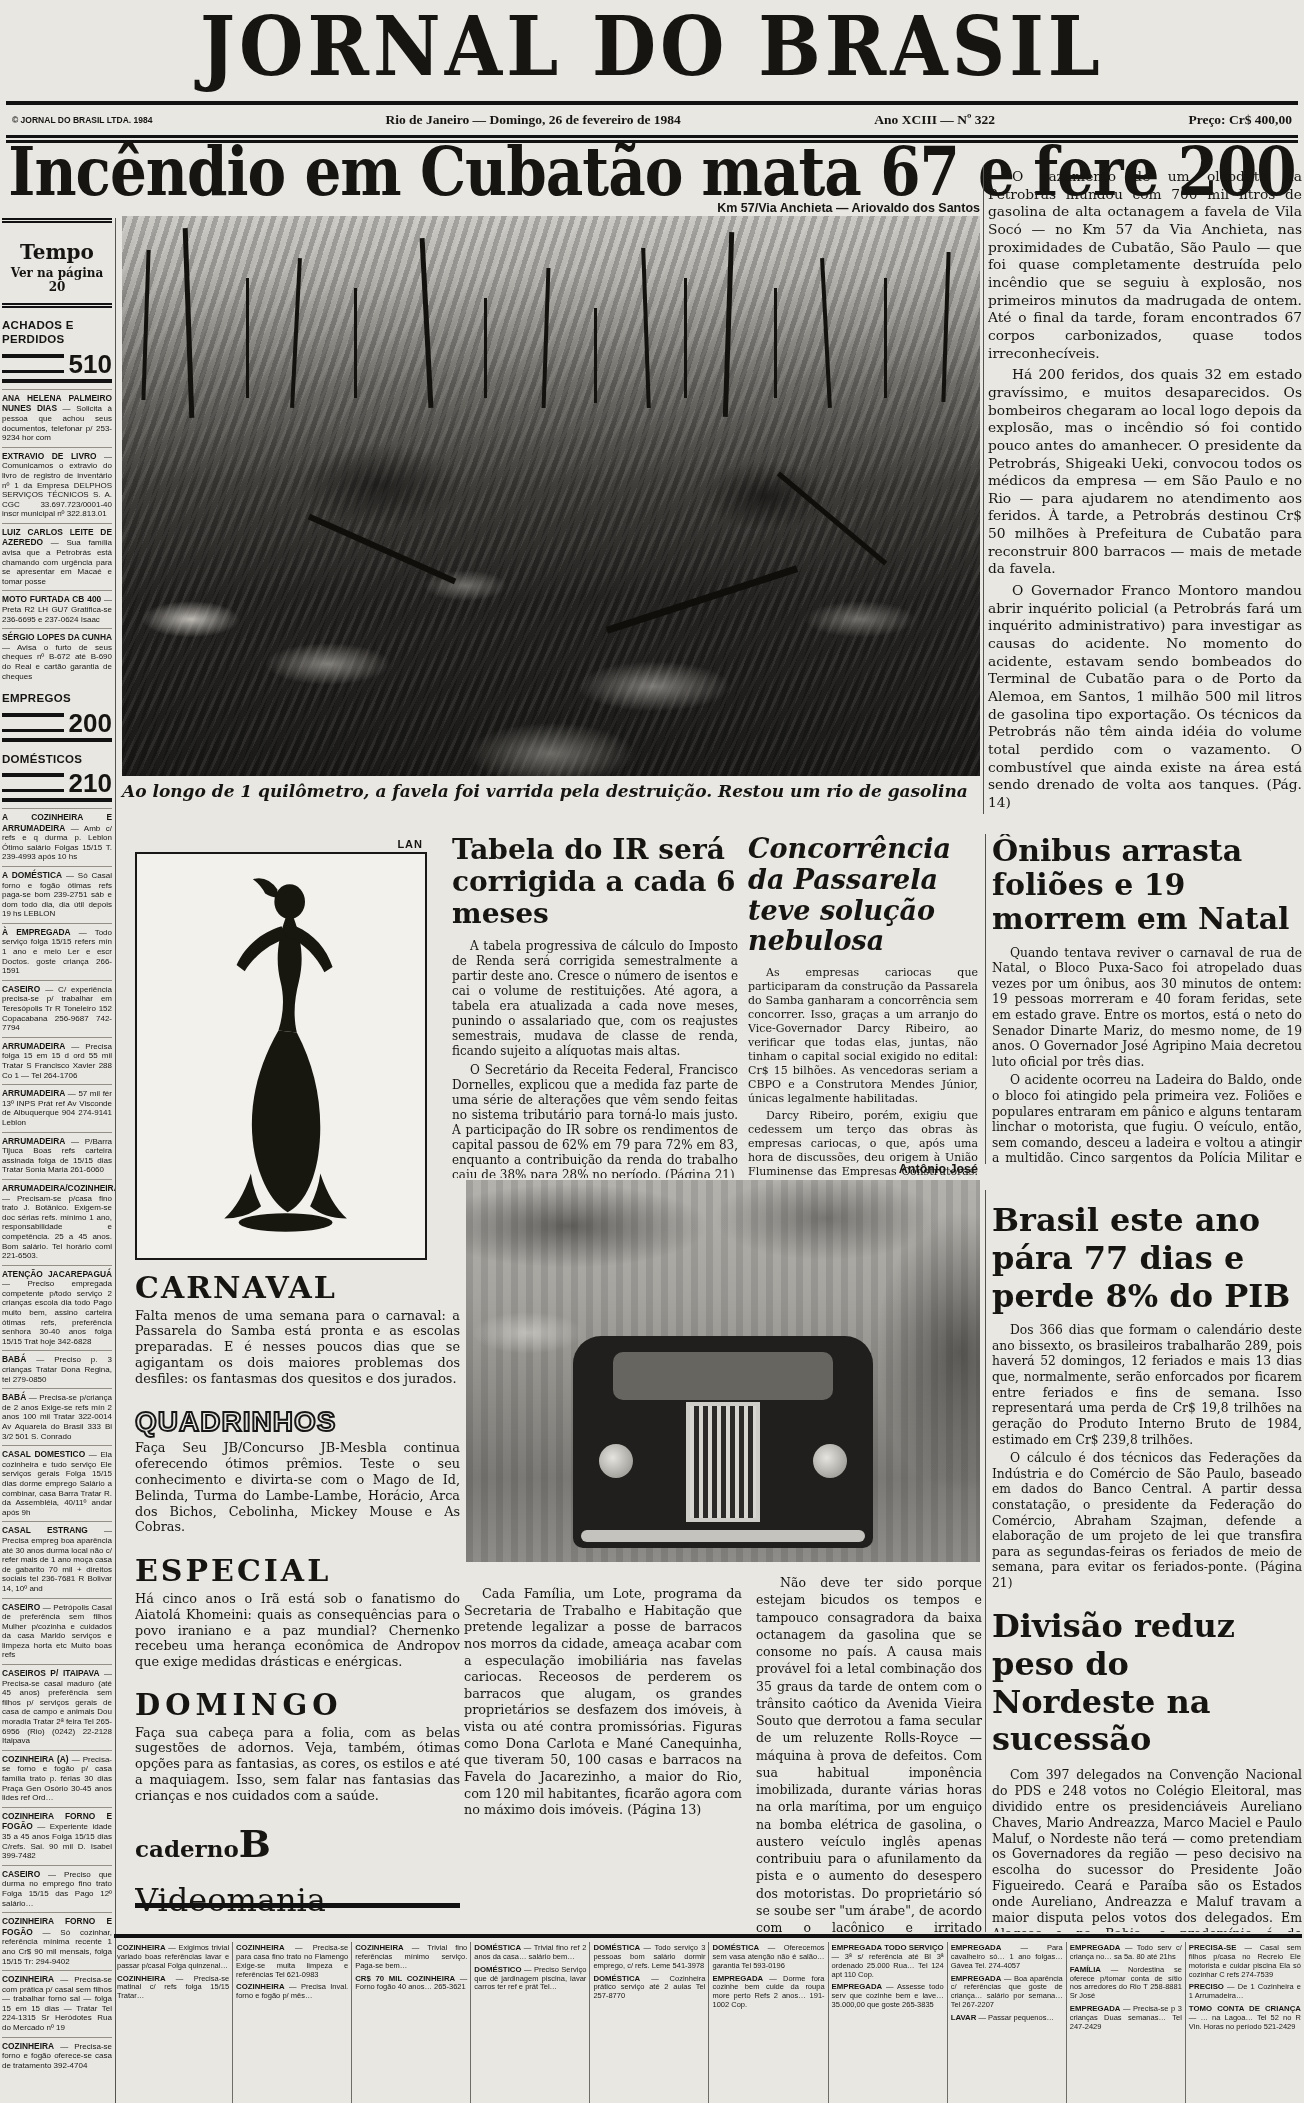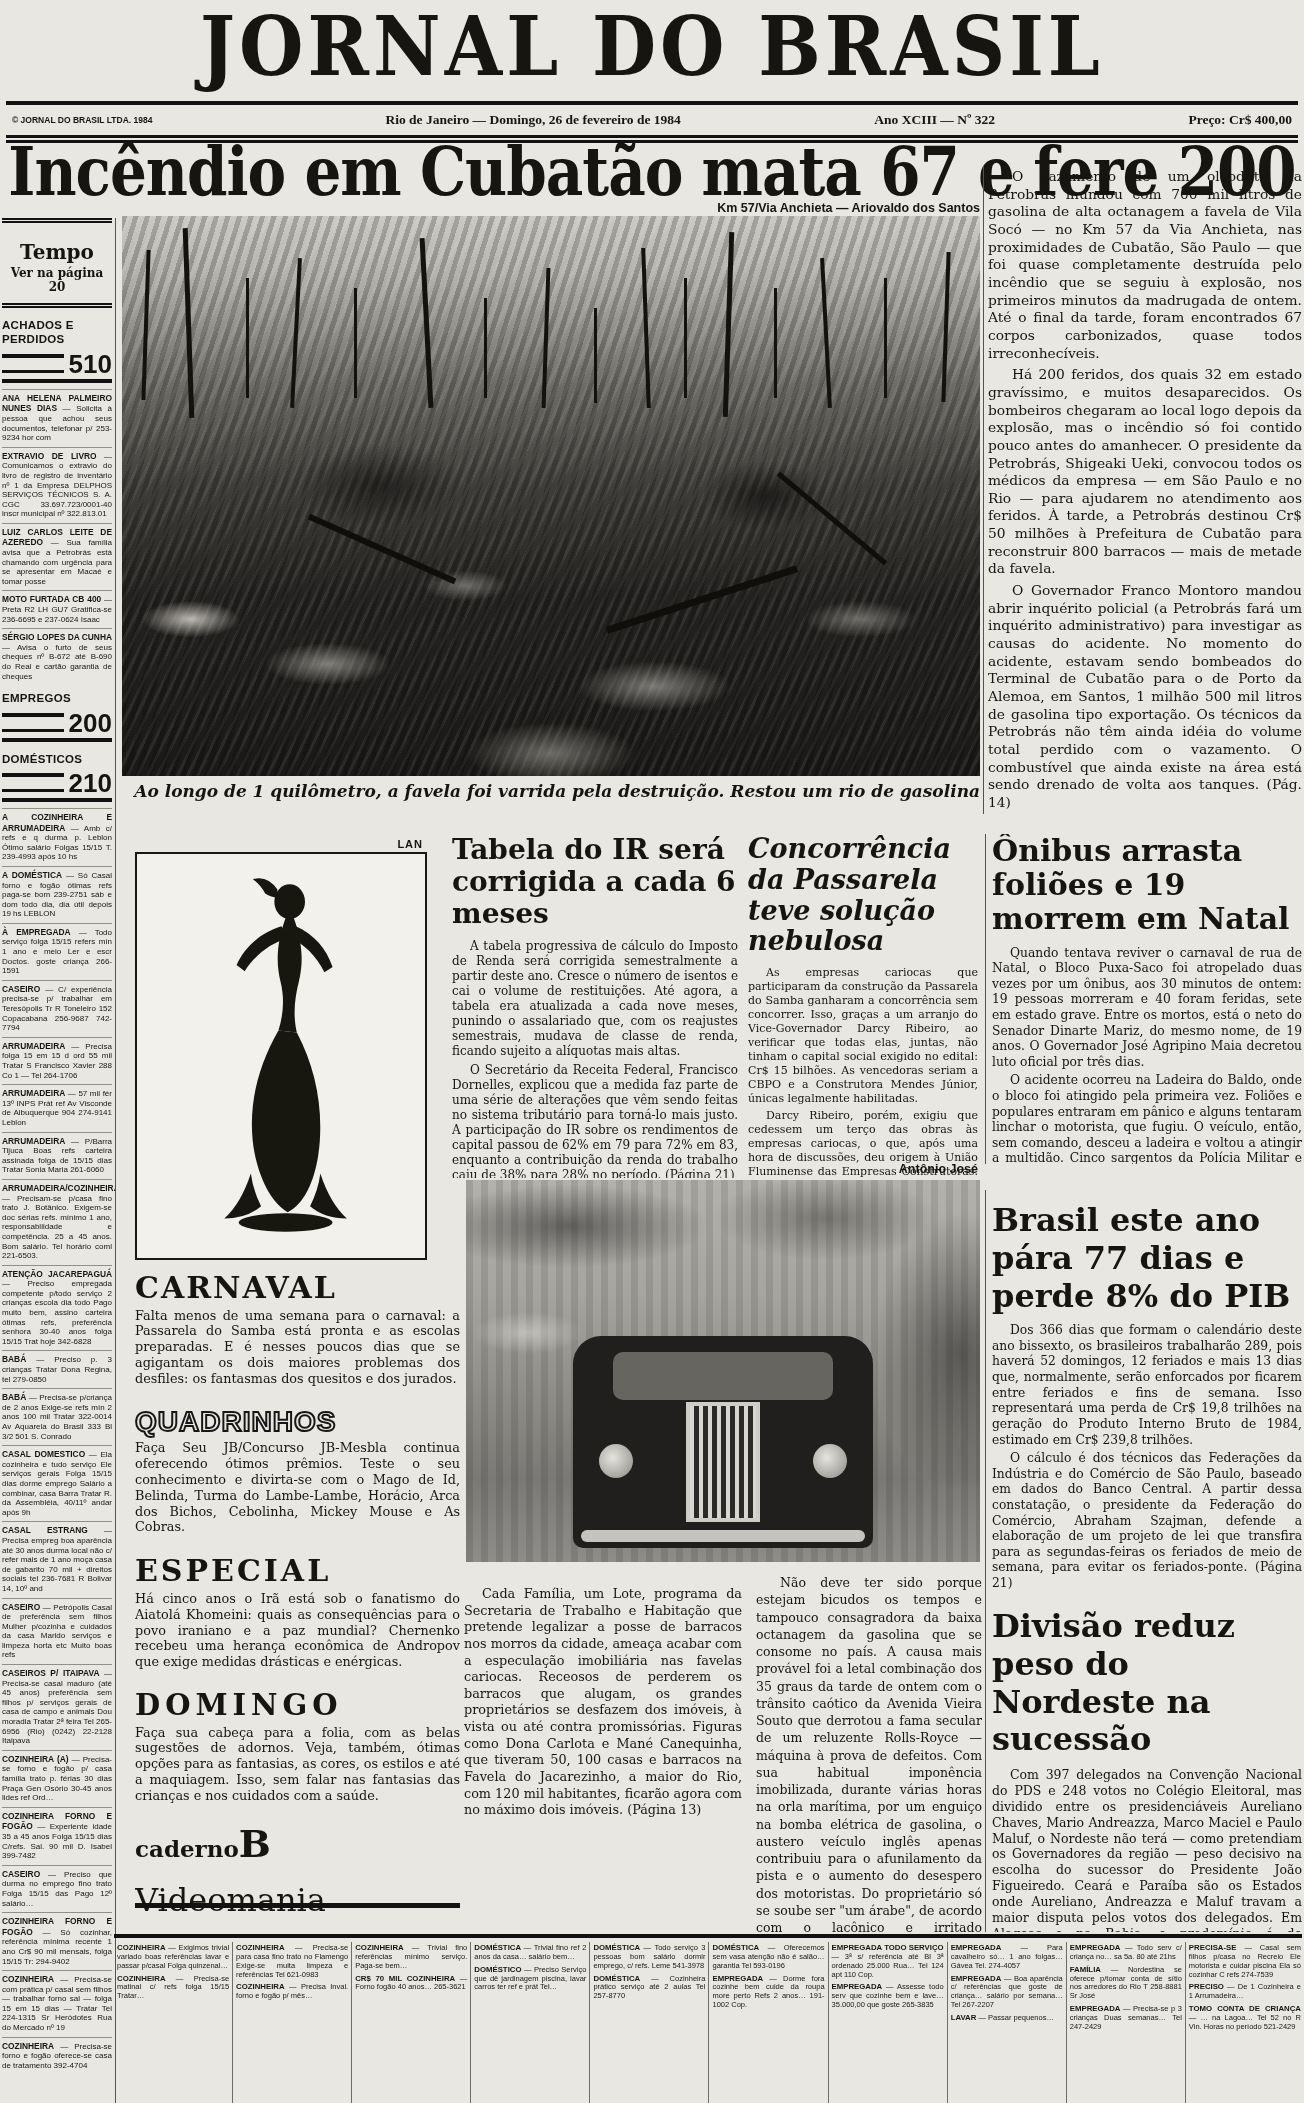--- a/index.html
+++ b/index.html
@@ -49,21 +49,21 @@
       radial-gradient(60px 22px at 40% 66%,rgba(200,198,190,.45),transparent 70%),
       radial-gradient(110px 36px at 62% 84%,rgba(215,212,205,.5),transparent 70%),
       radial-gradient(80px 26px at 86% 72%,rgba(205,202,194,.45),transparent 70%),
       radial-gradient(120px 44px at 50% 96%,rgba(190,188,180,.5),transparent 70%),
       radial-gradient(90px 50px at 75% 50%,rgba(0,0,0,.5),transparent 70%),
       radial-gradient(120px 60px at 30% 48%,rgba(0,0,0,.45),transparent 70%),
       repeating-linear-gradient(107deg,rgba(0,0,0,.20) 0 5px,transparent 5px 11px),
       repeating-linear-gradient(-64deg,rgba(255,255,255,.07) 0 3px,transparent 3px 9px);}
   .post{position:absolute;background:#14120e;}
   .beam{position:absolute;background:#0f0e0b;}
-  #caption{left:122px;top:781px;width:858px;text-align:right;
+  #caption{left:122px;top:781px;width:858px;text-align:left;
     font-size:17px;font-weight:bold;font-style:italic;}
   
   #lead-body{left:988px;top:168px;width:314px;height:648px;overflow:hidden;
     font-size:13.8px;line-height:1.28;text-align:justify;}
   #lead-body p,.bodytext p{margin:0 0 4px 0;text-indent:24px;}
   .vr{width:1px;background:#54524d;}
   
   #lan-label{left:135px;top:838px;width:288px;text-align:right;
     font-family:"Liberation Sans",sans-serif;font-size:11px;font-weight:bold;letter-spacing:1px;}
   #lan-box{left:135px;top:852px;width:288px;height:404px;border:2px solid #1a1918;

